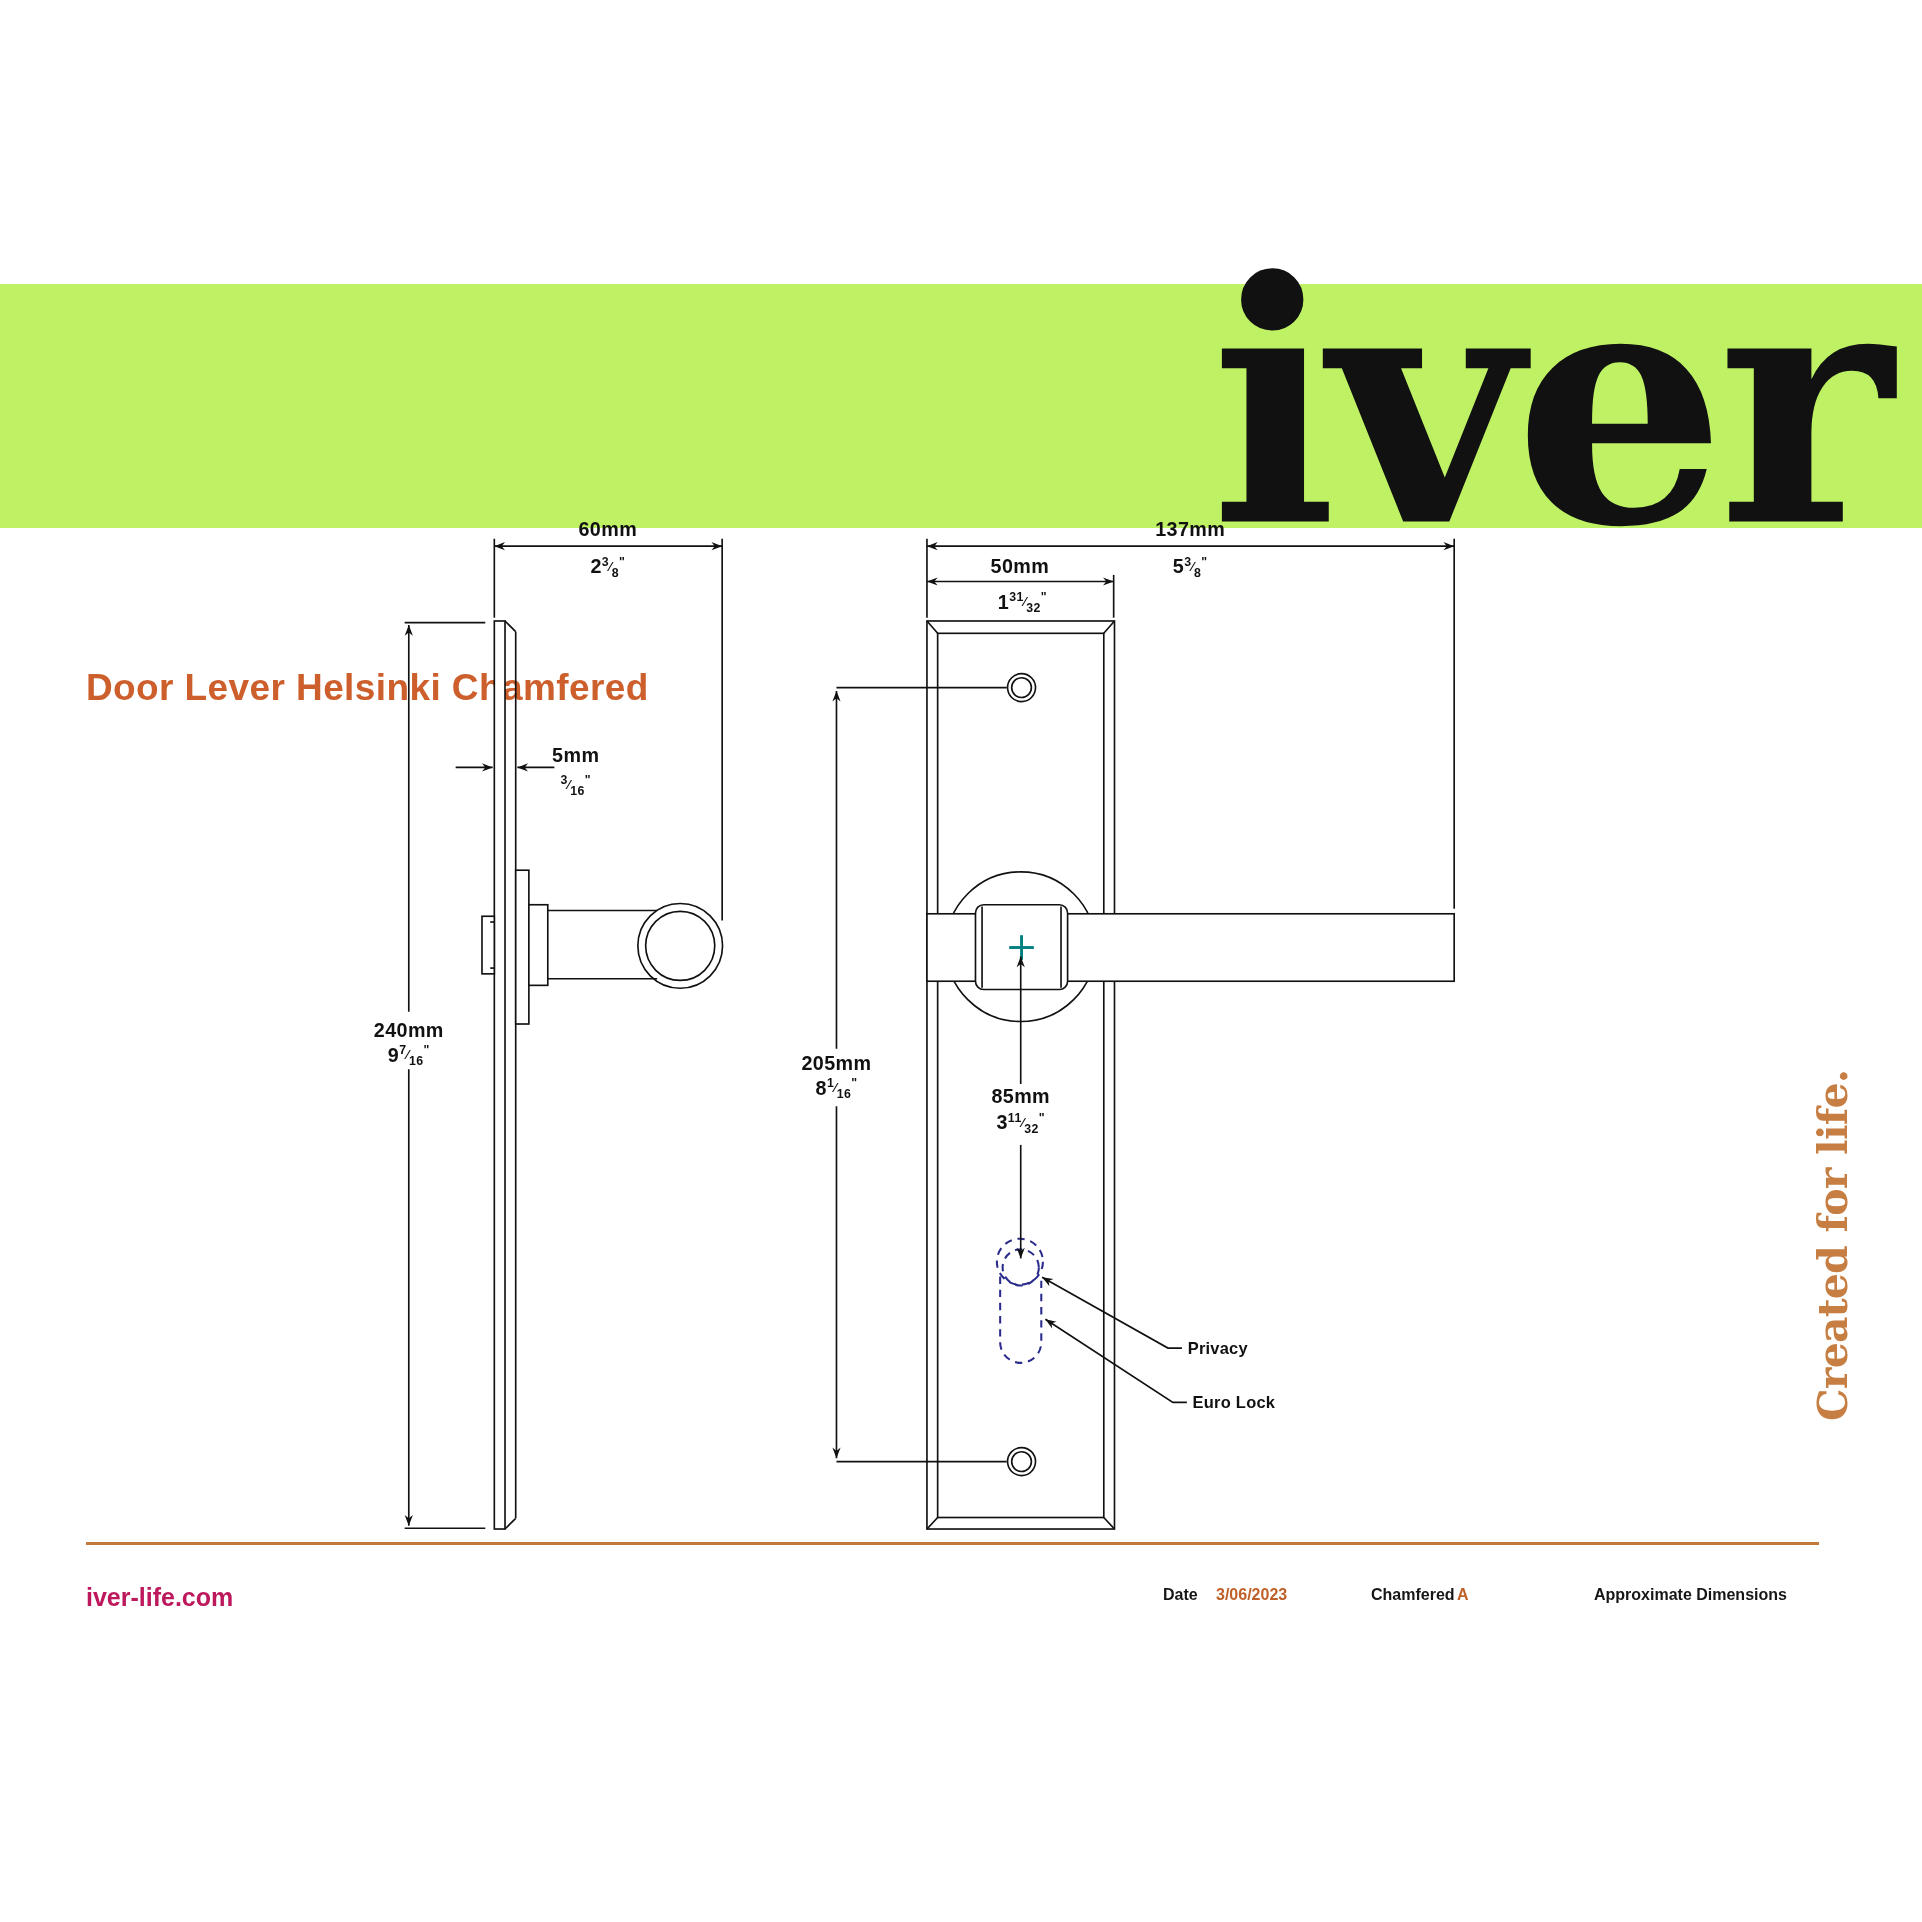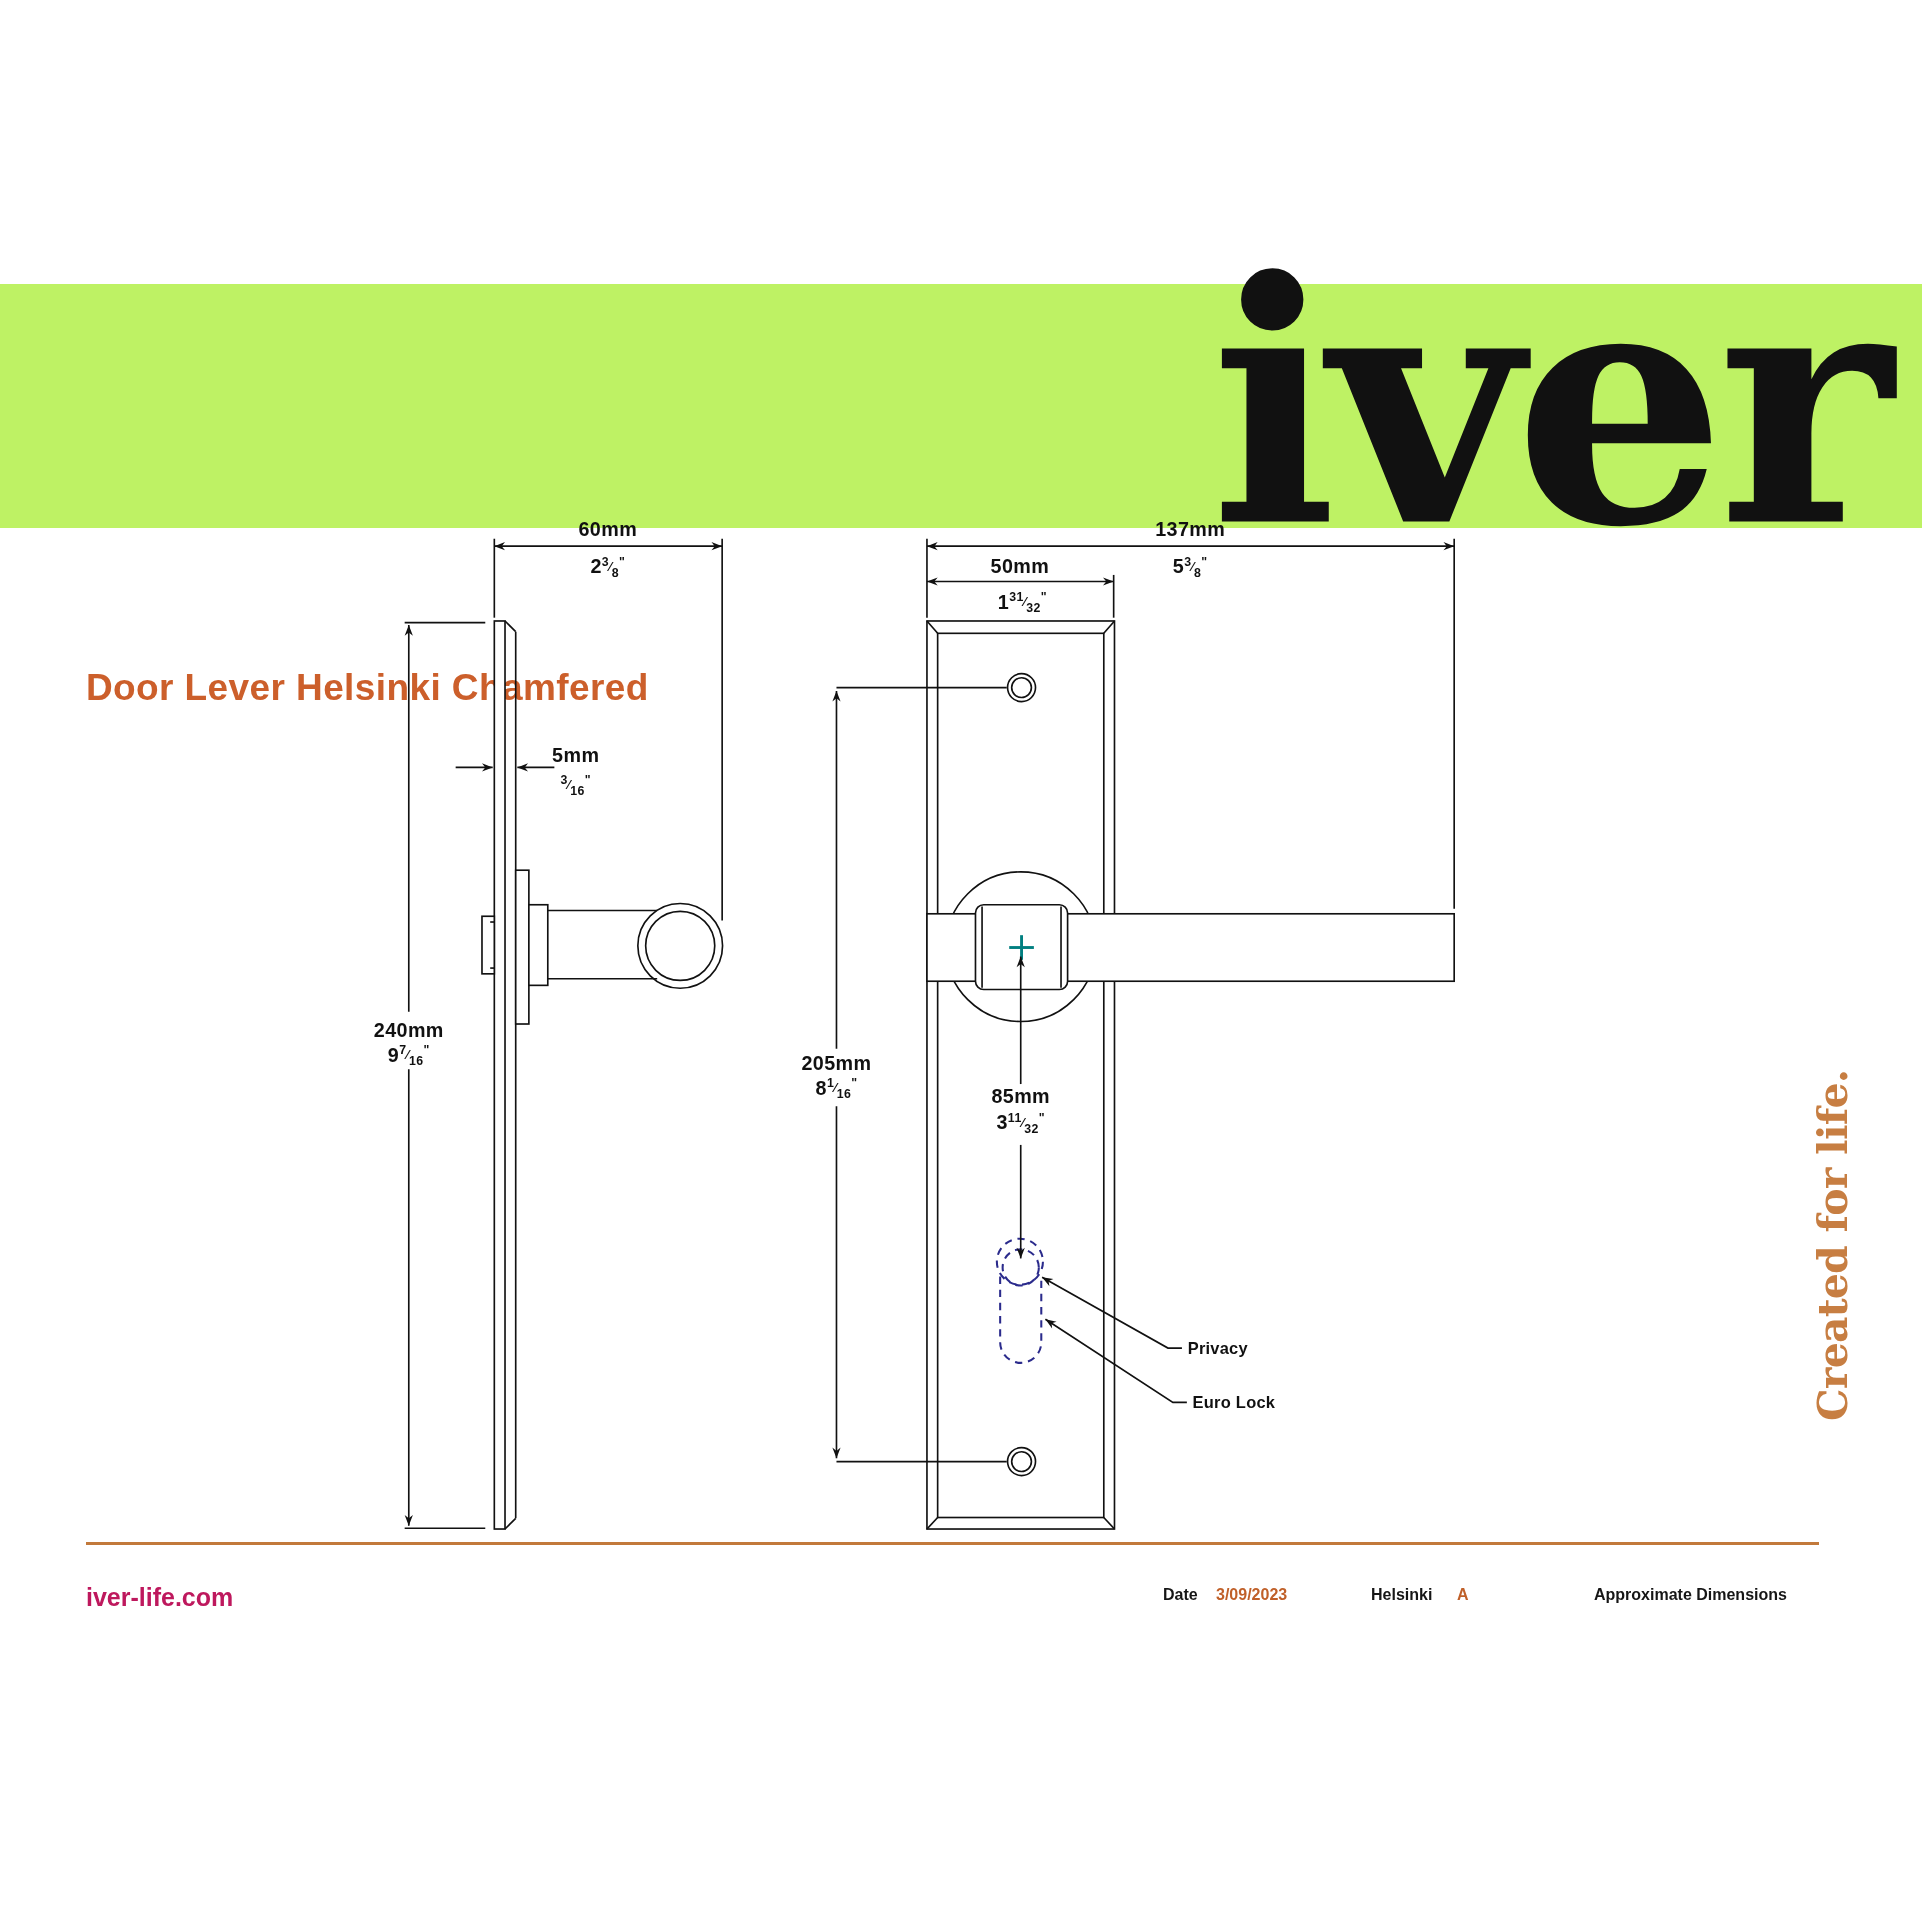--- a/index.html
+++ b/index.html
@@ -159,19 +159,19 @@
     <text class="lbl" x="1444" y="1646">Privacy</text>
     <text class="lbl" x="1450" y="1712">Euro Lock</text>
   </svg>
 
   <div class="tagline">Created for life.</div>
 
   <div class="divider"></div>
 
   <div class="footer-item site">iver-life.com</div>
   <div class="footer-item date-label">Date</div>
-  <div class="footer-item date-value">3/09/2023</div>
-  <div class="footer-item rev-label">Helsinki</div>
+  <div class="footer-item date-value">3/06/2023</div>
+  <div class="footer-item rev-label">Chamfered</div>
   <div class="footer-item rev-value">A</div>
   <div class="footer-item approx">Approximate Dimensions</div>
 
 </div>
 
 
 </body></html>

